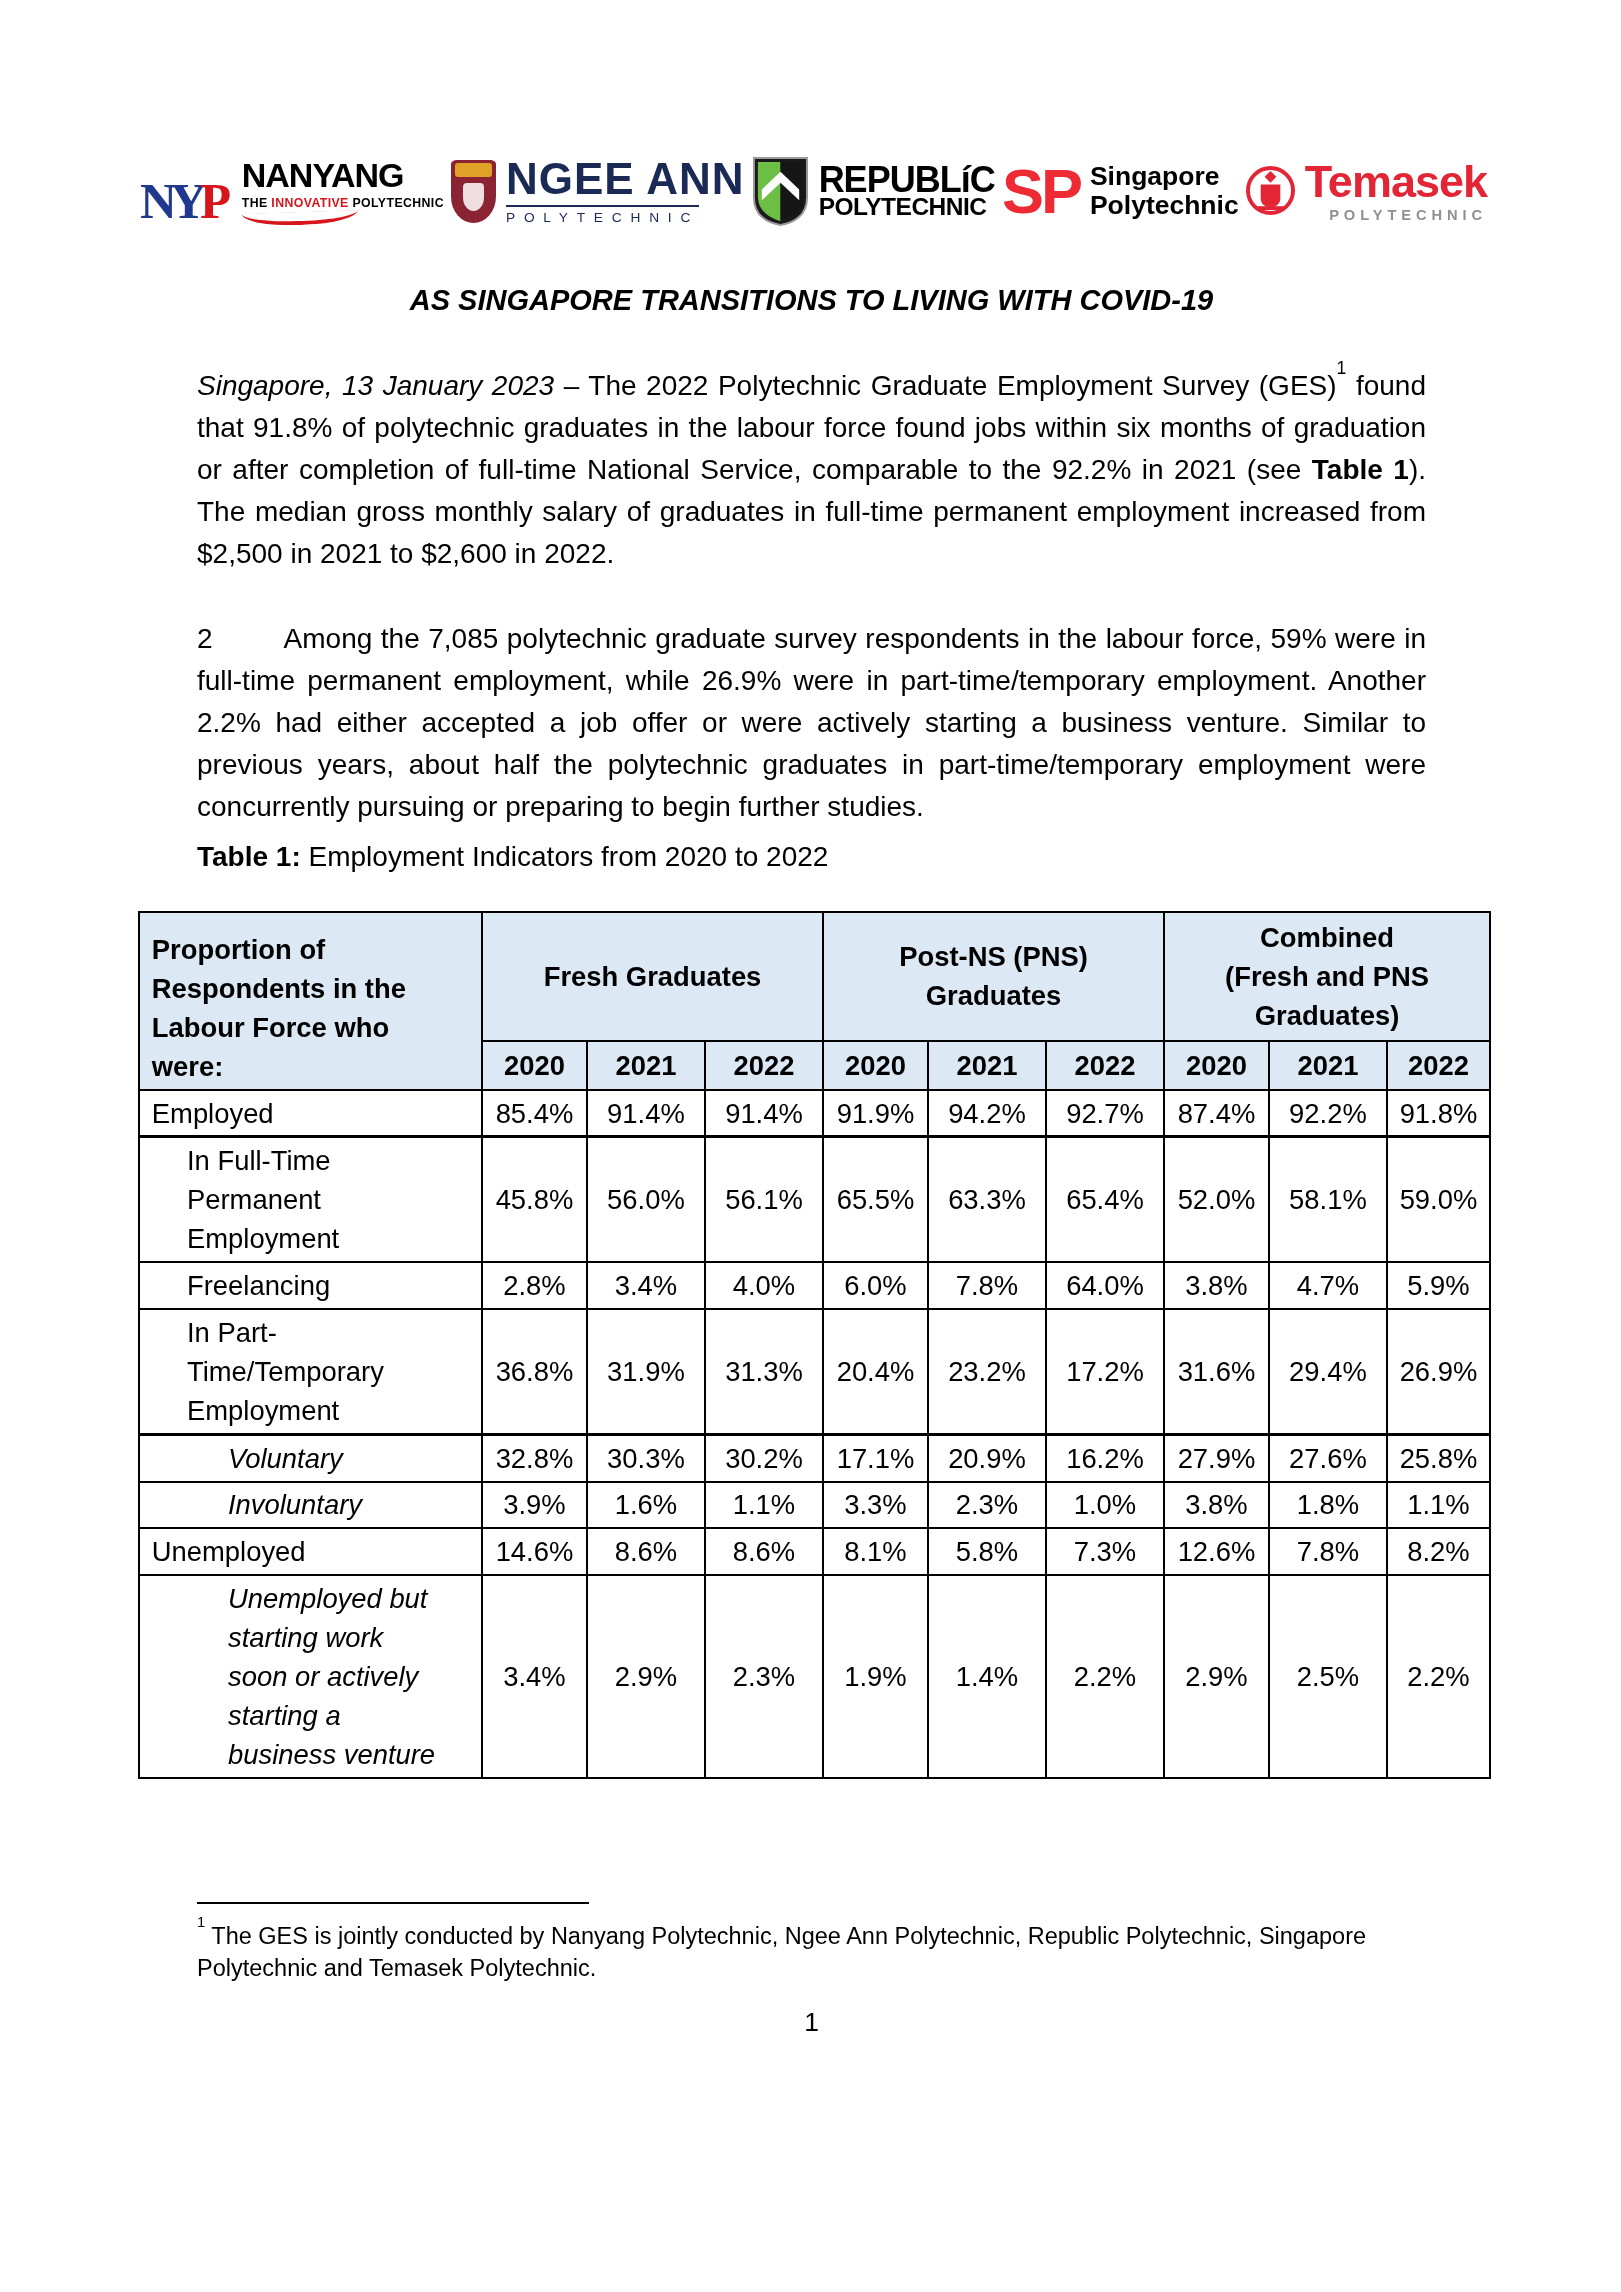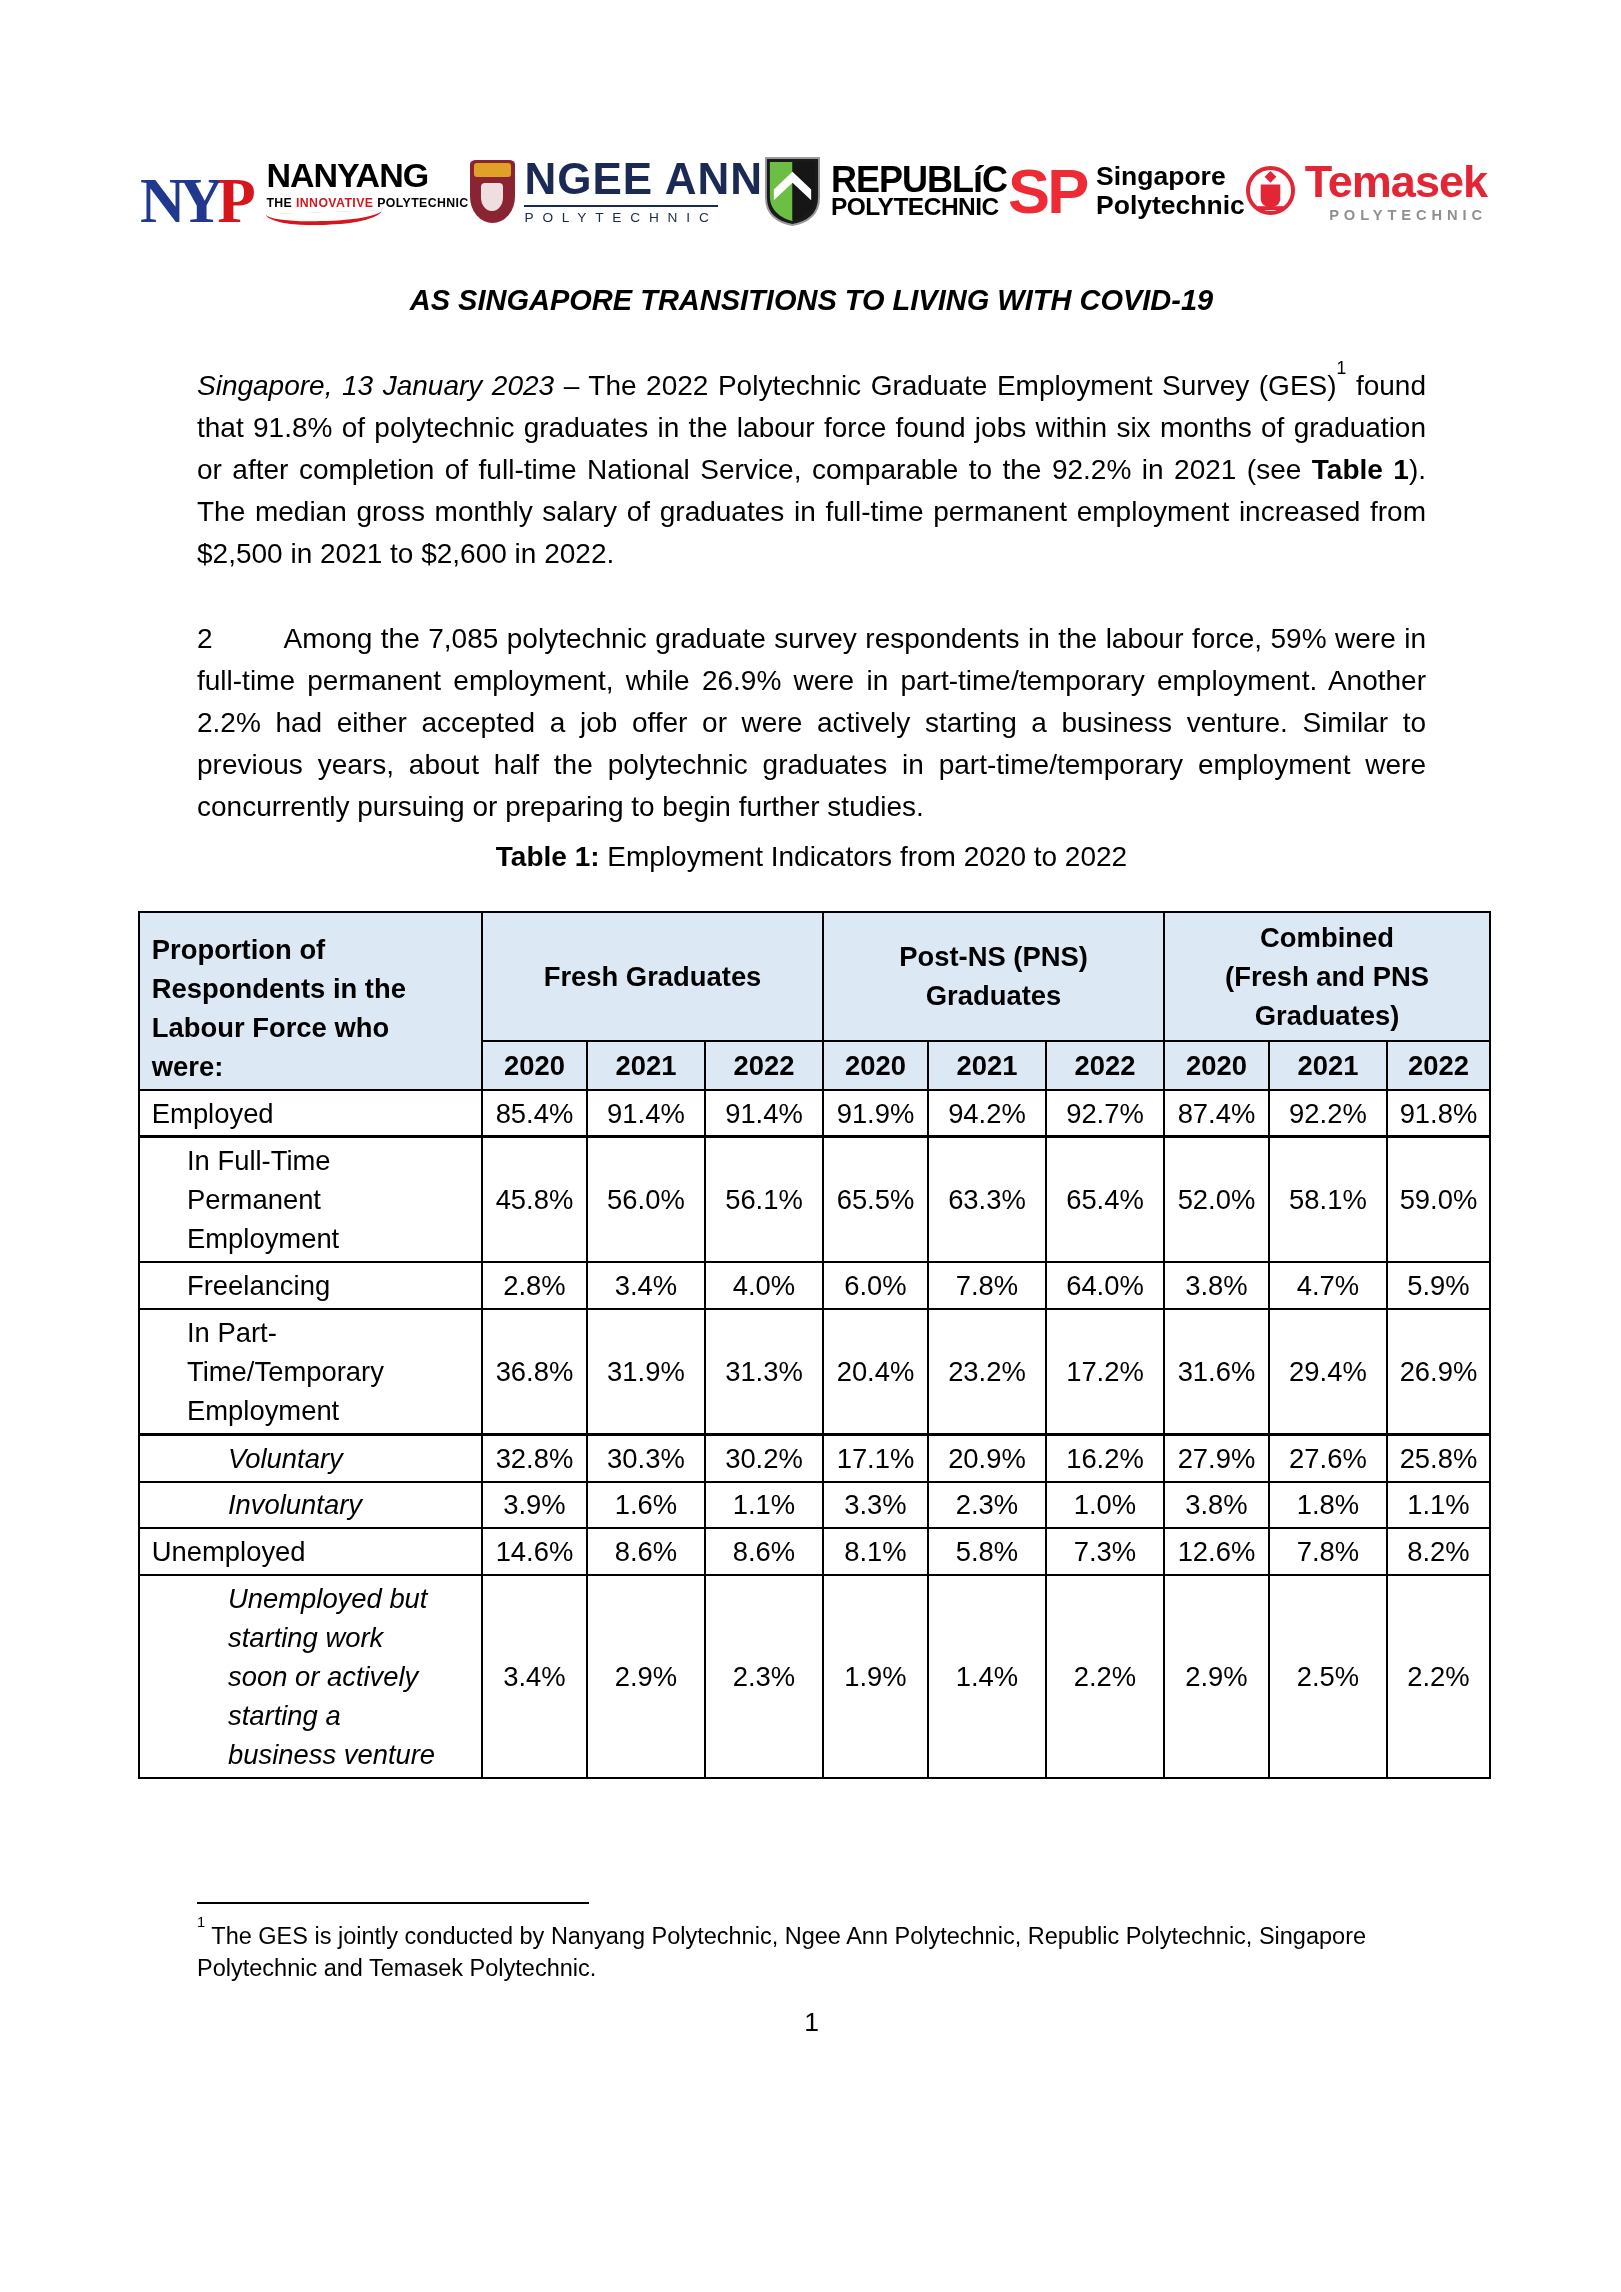--- a/index.html
+++ b/index.html
@@ -7,21 +7,21 @@
     width:1621px;height:2293px;background:#fff;color:#000;
     font-family:"Liberation Sans",sans-serif;
     box-sizing:border-box;padding:147px 195px 0 197px;
     position:relative;margin:0 auto;overflow:hidden;
   }
   
   .logos-row{display:flex;justify-content:space-between;align-items:center;
     margin:0 -61px 0 -57px;height:88px;}
   .logo{display:flex;align-items:center;gap:9.8px;white-space:nowrap;}
   
-  .nyp-mark{font-weight:900;font-size:63px;letter-spacing:-6.9px;line-height:1;
+  .nyp-mark{font-weight:900;font-size:51px;letter-spacing:-6.9px;line-height:1;
     font-family:"Liberation Serif",serif;margin-top:20px;}
   .nyp-mark .b{color:var(--nyp-blue);}
   .nyp-mark .r{color:var(--nyp-red);}
   .nyp-text{display:flex;flex-direction:column;margin-left:7.8px;}
   .nyp-name{font-weight:900;font-size:34px;letter-spacing:-1px;line-height:1;}
   .nyp-tagline{font-size:12.3px;font-weight:700;letter-spacing:0.4px;margin-top:3.9px;}
   .nyp-tagline .hl{color:var(--nyp-red);}
   .nyp-swoosh{width:116px;height:8.8px;border-bottom:4.9px solid var(--nyp-red);
     border-radius:50% / 0 0 13.7px 13.7px;transform:rotate(-2deg);margin-top:2px;}
   
@@ -52,21 +52,21 @@
     line-height:42px;margin:0;}
   .heading-block{margin-top:44px;}
   .subtitle{text-align:center;font-style:italic;font-size:28px;line-height:42px;margin-top:25.5px;}
   
   .para{font-size:28px;line-height:42px;text-align:justify;margin:0;}
   .p1{margin-top:44px;}
   .p2{margin-top:43px;}
   .italic{font-style:italic;}
   .tab{display:inline-block;width:71px;}
   sup.s{font-size:17.6px;position:relative;top:-10.8px;line-height:0;}
-  .caption{font-size:28px;line-height:42px;margin:7.8px 0 0 0;text-align:center;}
+  .caption{font-size:28px;line-height:42px;margin:7.8px 0 0 0;}
   
   .ges-table{border-collapse:collapse;table-layout:fixed;width:1353px;
     margin:33px -61px 0 -59px;border:2.9px solid #000;font-size:27.4px;}
   .ges-table td,.ges-table th{border:2px solid #000;padding:2.9px 3.9px;line-height:39px;
     font-weight:normal;overflow:hidden;}
   .ges-table .hdr{background:var(--hdr-bg);font-weight:bold;text-align:center;vertical-align:middle;}
   .ges-table .corner{background:var(--hdr-bg);font-weight:bold;text-align:left;
     vertical-align:top;white-space:pre-line;padding-left:11.8px;padding-top:17px;}
   .ges-table .group{white-space:pre-line;}
   .ges-table .yr{border-bottom:2.9px solid #000;}

